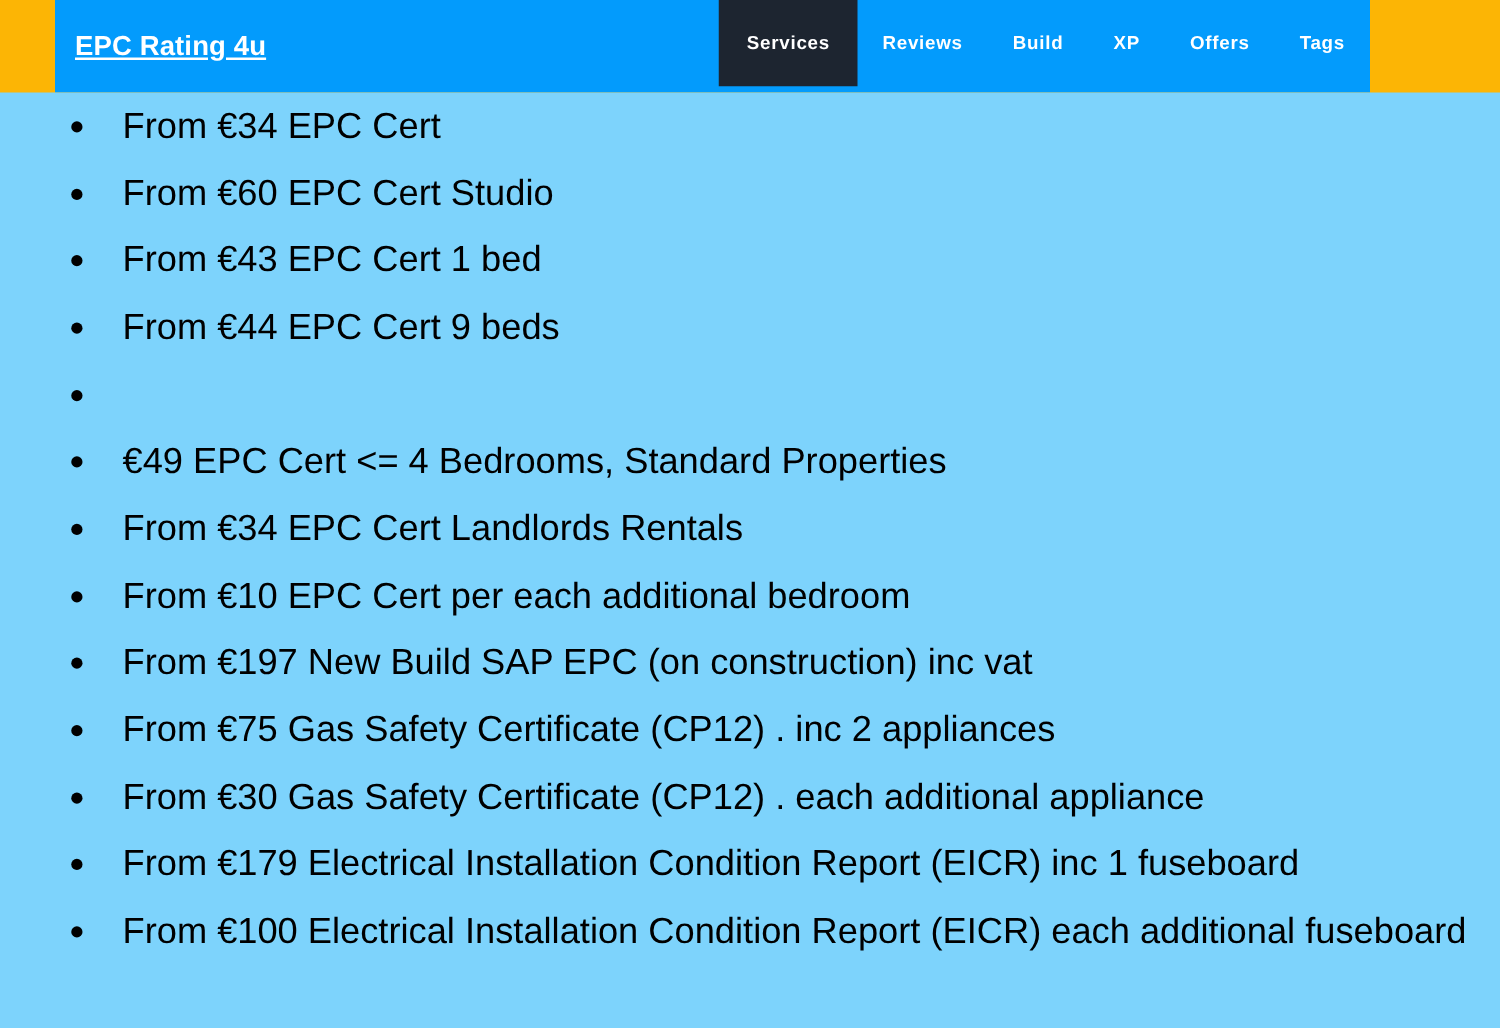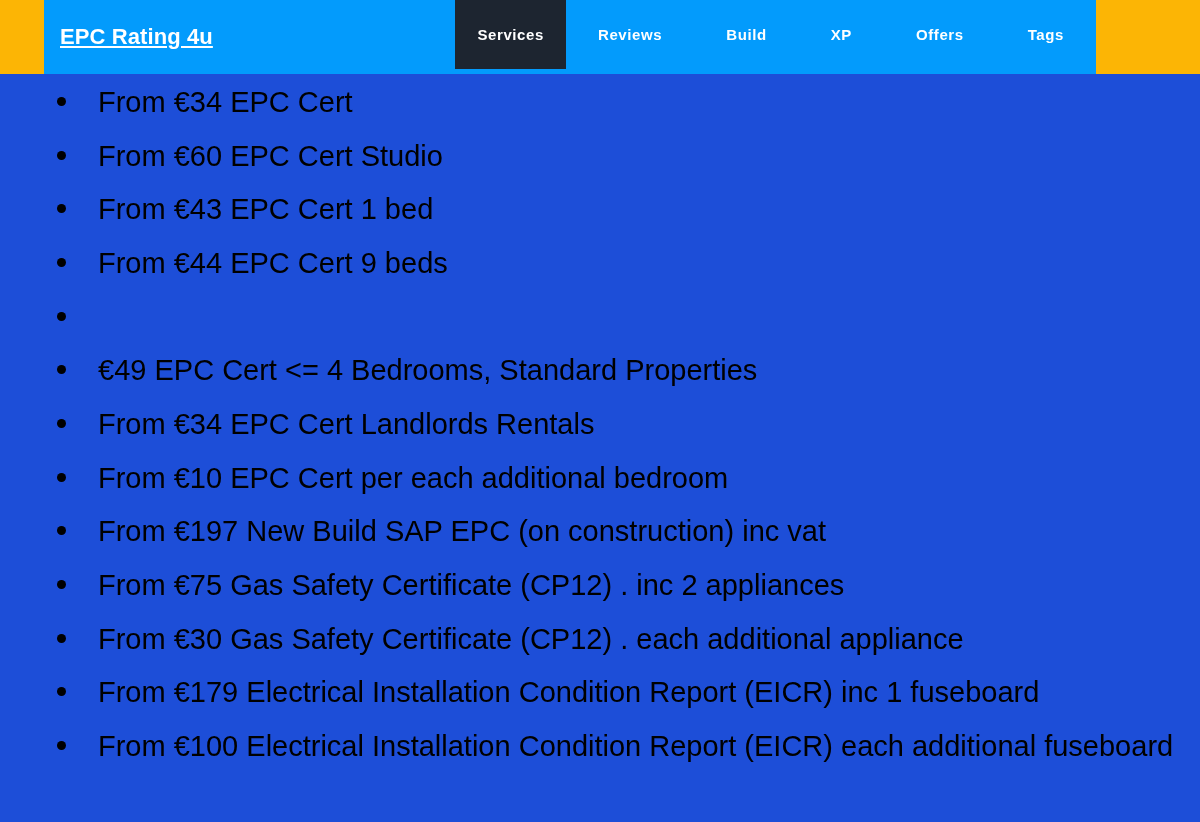--- a/index.html
+++ b/index.html
@@ -51,41 +51,41 @@
   }
 
   .nav-item {
     display: block;
     color: #ffffff;
     font-size: 15px;
     font-weight: bold;
     letter-spacing: 0.6px;
     text-decoration: none;
     white-space: nowrap;
-    padding: 0 32px;
+    padding: 0 20px;
     height: 69px;
     line-height: 69px;
     box-sizing: border-box;
     background: transparent;
     cursor: pointer;
   }
 
   .nav-item.active {
     background: #1d2530;
     padding: 0 22px;
   }
 
   
   #content-area {
     position: absolute;
     top: 74px;
     left: 0;
     width: 1200px;
     height: 748px;
-    background: #1d4ed8;
+    background: #7dd3fc;
     box-sizing: border-box;
   }
 
   #services-list {
     list-style: none;
     margin: 0;
     padding: 0;
   }
 
   .service-item {

